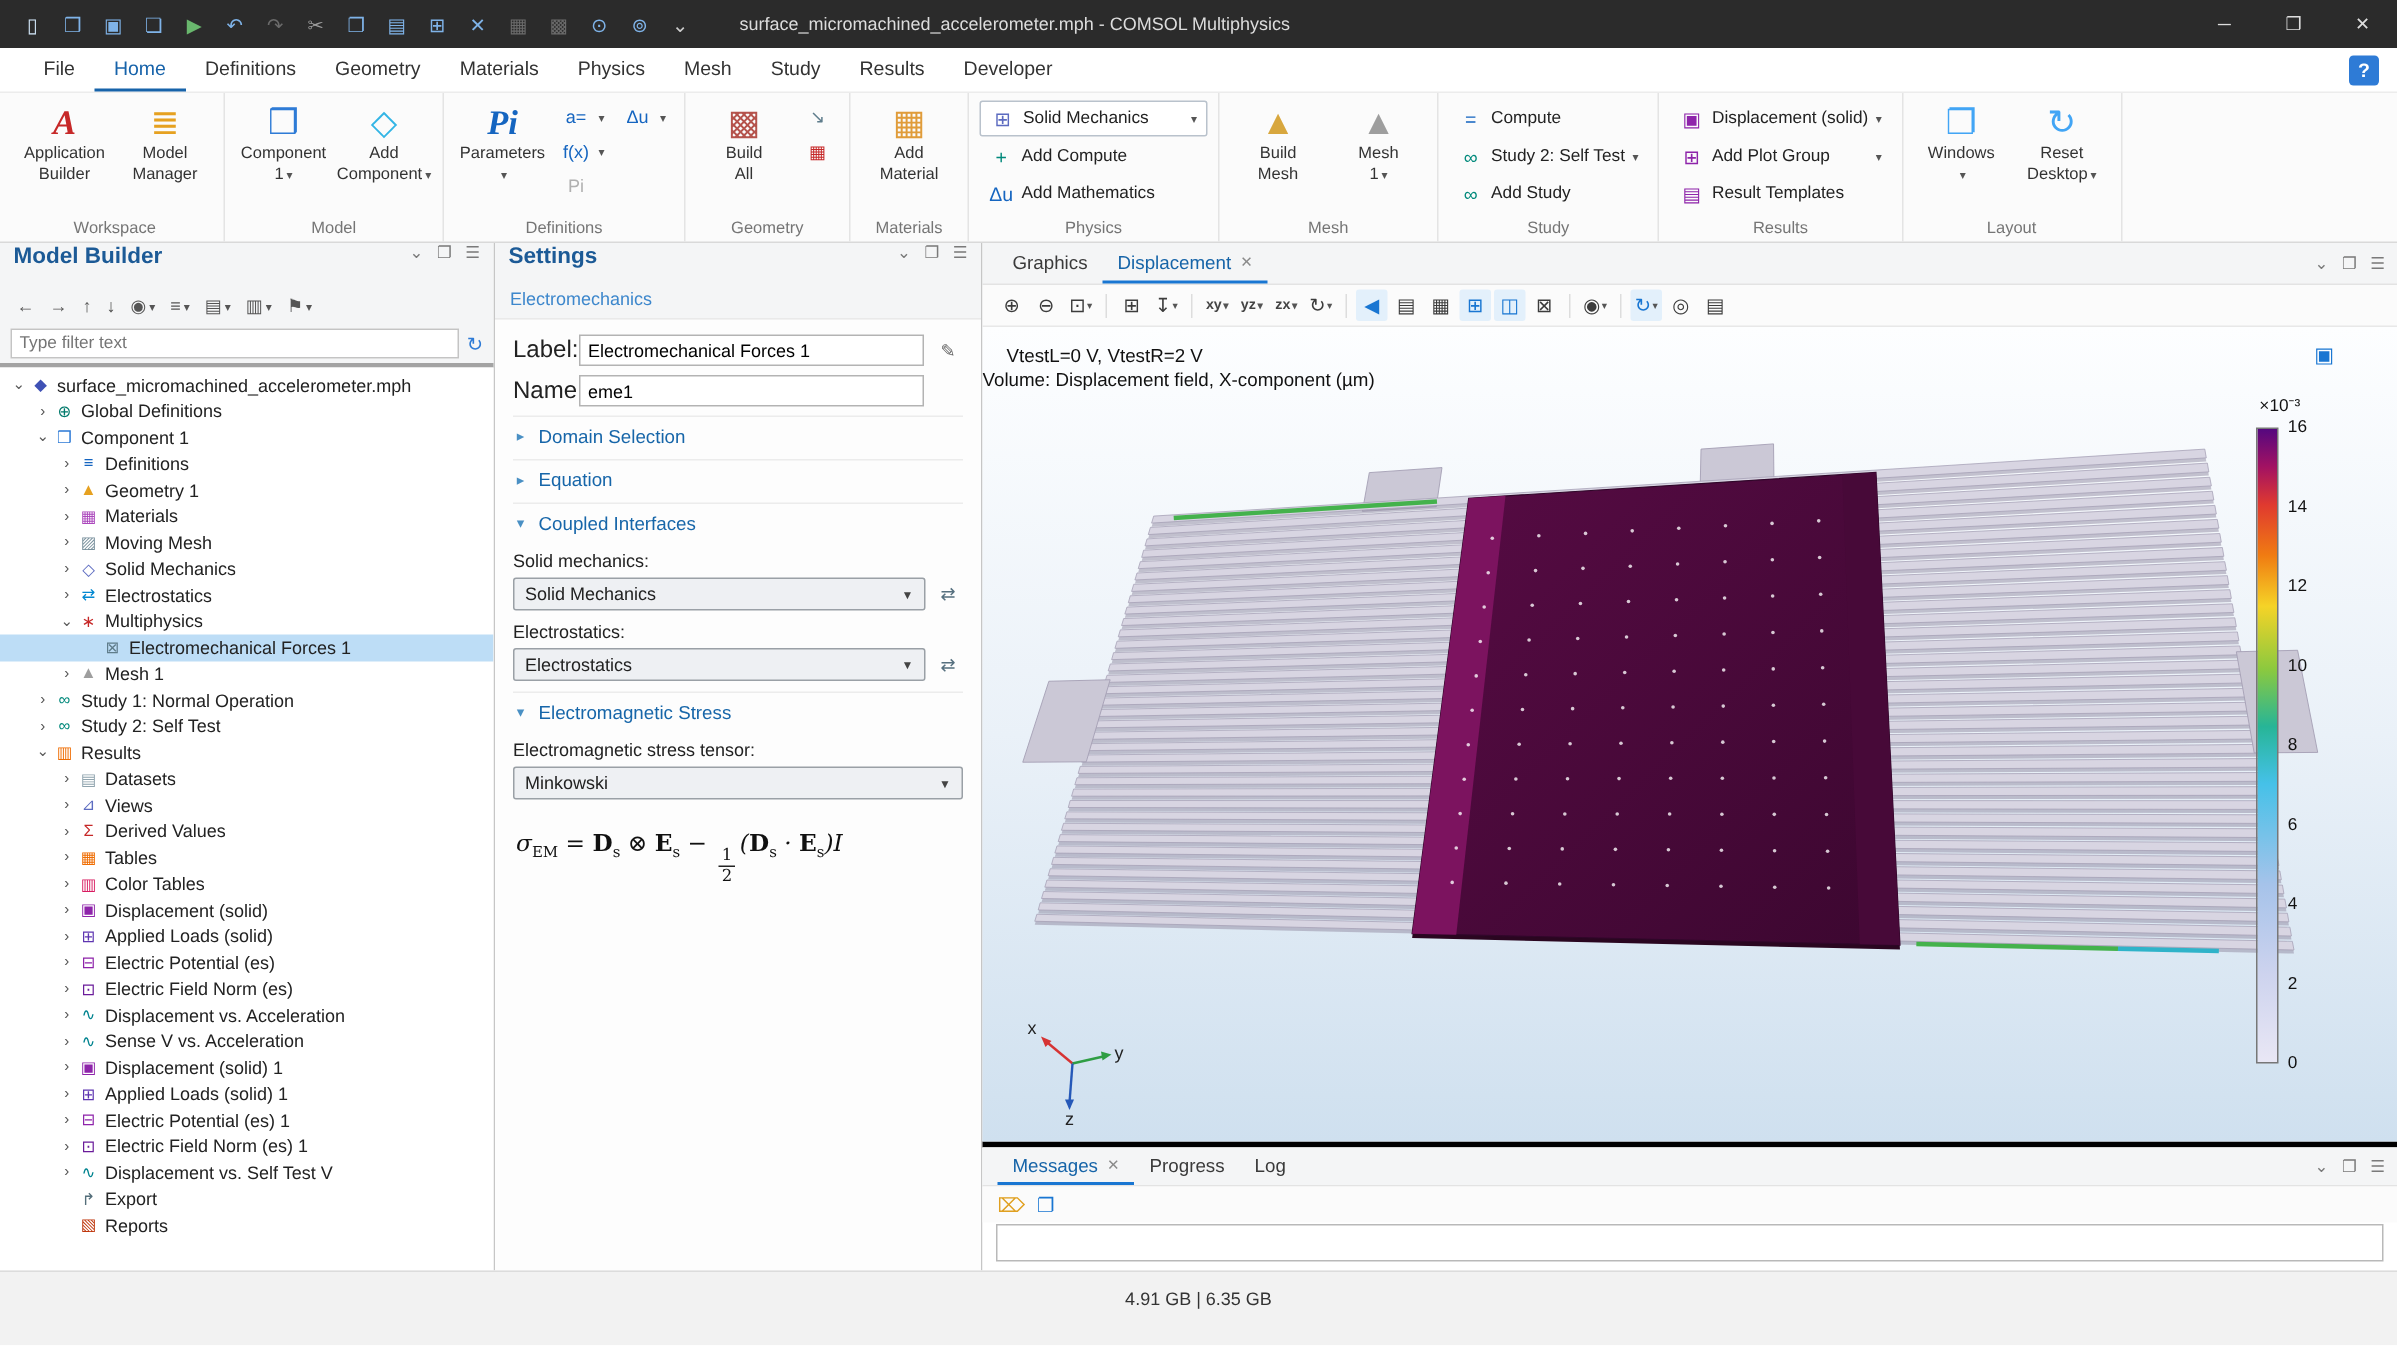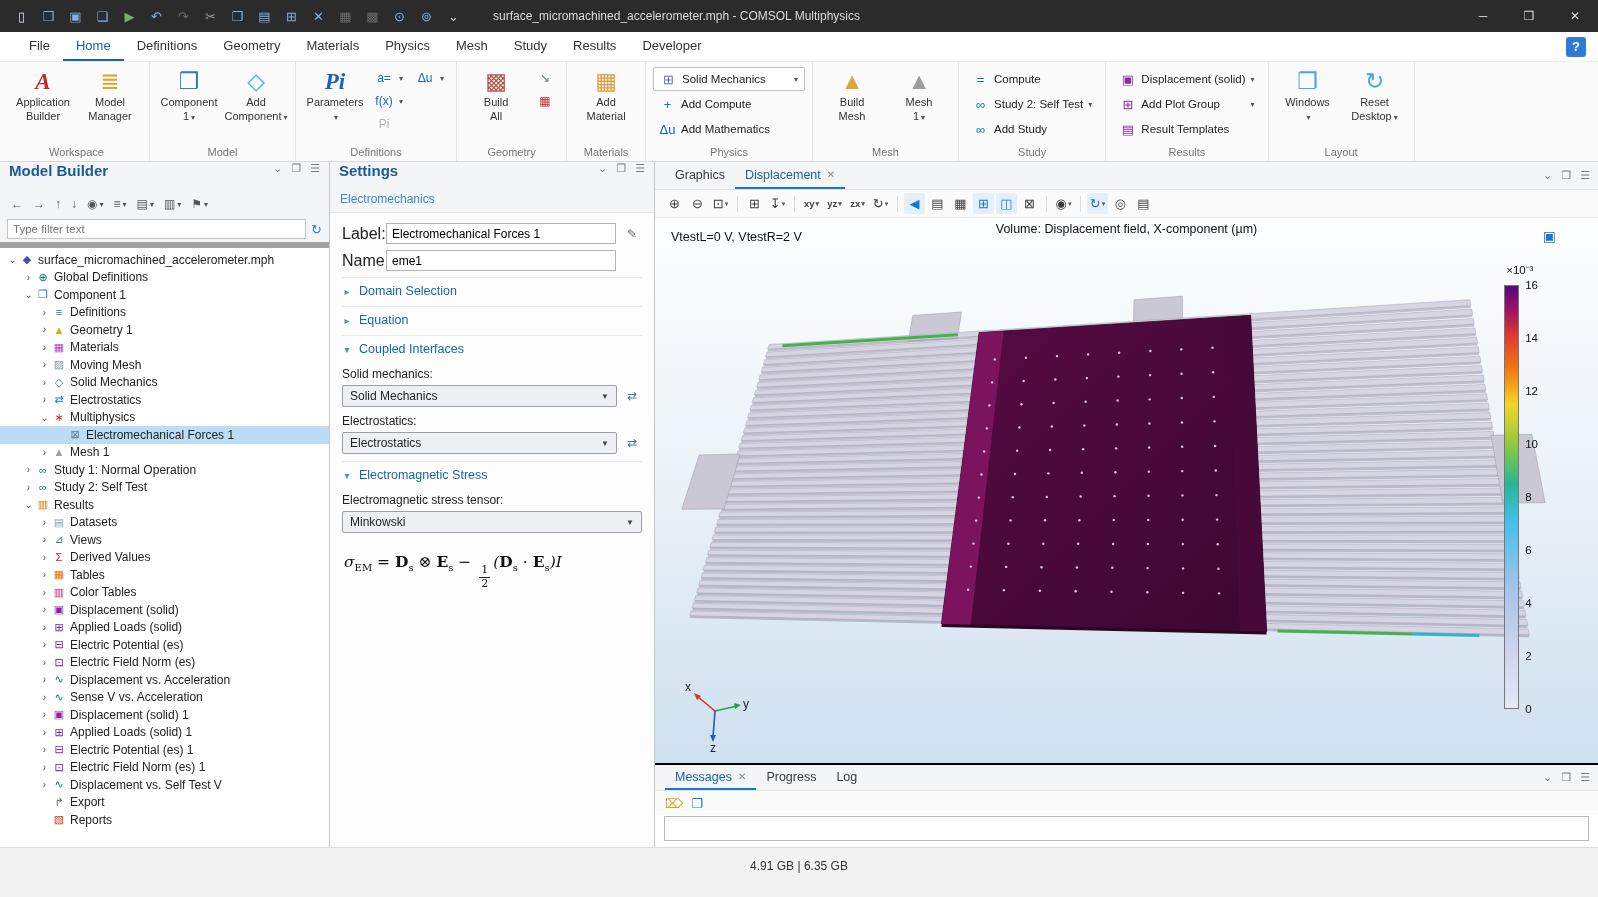--- a/index.html
+++ b/index.html
@@ -42,21 +42,21 @@
   .main{position:absolute;top:162px;left:0;right:0;bottom:50px;display:flex}
   .panel-header{height:30px;display:flex;align-items:flex-start;padding:0 9px;background:#f4f5f6;flex:none}
   .panel-title{font-size:15px;font-weight:bold;color:#1c5a96}
   .panel-hdr-icons{margin-left:auto;display:flex;gap:9px;color:#7a7a7a;font-size:11px}
   .phicon{cursor:default}
 
   
   .model-builder{width:330px;flex:none;border-right:1px solid #c6c6c6;display:flex;flex-direction:column;background:#fff}
   .mb-toolbar{height:24px;display:flex;align-items:center;gap:2px;padding:0 7px;color:#555;background:#f4f5f6}
   .mbt-btn{display:flex;align-items:center;padding:0 4px;height:20px;font-size:12px;border-radius:2px}
-  .filter-row{display:flex;align-items:center;padding:3px 7px 3px;gap:5px;background:#f4f5f6;border-bottom:6px solid #a3a3a3}
+  .filter-row{display:flex;align-items:center;padding:3px 7px 3px;gap:5px;background:#f4f5f6;border-bottom:3px solid #a3a3a3}
   .filter-input{flex:1;height:20px;border:1px solid #c4c4c4;font-size:11.5px;padding:0 5px;color:#555;font-family:"Liberation Sans",sans-serif}
   .refresh-icon{color:#2e7bd6;font-size:13px}
   .tree{flex:1;overflow:hidden;background:#fff;padding-top:3px}
   .tree-row{display:flex;align-items:center;height:17.5px;font-size:12px;white-space:nowrap}
   .tree-row.selected{background:#bdddf6}
   .tw-arrow{width:13px;flex:none;text-align:center;color:#555;font-size:10px;line-height:17px}
   .tw-icon{width:16px;flex:none;text-align:center;font-size:11px;margin-right:3px}
   .tw-label{overflow:hidden;text-overflow:ellipsis}
 
   
@@ -76,35 +76,35 @@
   .dd-arrow{margin-left:auto;font-size:8px;color:#444}
   .dd-side{width:20px;height:20px;display:flex;align-items:center;justify-content:center;color:#56707f;font-size:12px}
   .equation{font-family:"DejaVu Serif","Liberation Serif",serif;font-style:italic;font-size:15.5px;padding:12px 2px;color:#111}
   .equation .b{font-weight:bold;font-style:normal}
   .equation sub{font-size:10px;font-style:normal}
   .frac{display:inline-flex;flex-direction:column;text-align:center;font-size:11px;vertical-align:-6px;margin:0 3px;line-height:1.15;font-style:normal}
   .frac .num{border-bottom:1px solid #222;padding:0 2px}
 
   
   .right{flex:1;display:flex;flex-direction:column;min-width:0}
-  .graphics{height:603px;flex:none;display:flex;flex-direction:column;border-bottom:2px solid #000000}
+  .graphics{height:603px;flex:none;display:flex;flex-direction:column;border-bottom:4px solid #000000}
   .tabs-row{height:28px;display:flex;align-items:stretch;background:#f4f5f6;padding-left:10px;border-bottom:1px solid #e3e3e3}
   .tab{display:flex;align-items:center;gap:6px;padding:0 10px;font-size:12.5px;color:#3a3a3a;border-bottom:2px solid transparent}
   .tab.active{color:#1664a8;border-bottom-color:#1976d2}
   .tab-close{font-size:10px;color:#8a8a8a}
   .gtoolbar{height:28px;display:flex;align-items:center;padding:0 9px;gap:2px;background:#fbfbfb;border-bottom:1px solid #e8e8e8}
   .gt-btn{min-width:21px;height:21px;display:flex;align-items:center;justify-content:center;font-size:13px;color:#3c3c3c;padding:0 2px;border-radius:2px}
   .gt-btn.blue{color:#1976d2;background:#e3f0fb}
   .gt-btn.txt{font-size:9.5px;font-weight:bold;color:#444}
   .gt-dd{font-size:7px;color:#555;margin-left:1px}
   .gt-sep{width:1px;height:16px;background:#ddd;margin:0 4px;flex:none}
   .plot{flex:1;position:relative;background:linear-gradient(to bottom,#fdfeff 0%,#eaf1f8 50%,#cfe0ef 100%);overflow:hidden}
   .plot svg.scene{position:absolute;inset:0;width:100%;height:100%}
   .anno-left{position:absolute;left:16px;top:12px;font-size:12.5px;color:#111}
-  .plot-title{position:absolute;left:0;right:0;top:4px;text-align:center;font-size:12.5px;color:#111}
+  .plot-title{position:absolute;left:0;right:0;top:28px;font-size:12.5px;color:#111}
   .plot-corner-btn{position:absolute;top:10px;right:42px;color:#1976d2;font-size:14px}
   .legend{position:absolute;top:44px;right:60px;display:flex;flex-direction:column}
   .legend-exp{font-size:11.5px;margin:0 0 8px 2px;color:#111}
   .legend-body{display:flex}
   .legend-bar{width:15px;height:424px;border:1px solid #777}
   .legend-ticks{display:flex;flex-direction:column;justify-content:space-between;margin-left:6px;height:436px;margin-top:-6px;font-size:11.5px;color:#111}
   .triad{position:absolute;left:22px;bottom:10px}
   .triad text{font-size:12px;fill:#222;font-family:"Liberation Sans",sans-serif}
 
   

